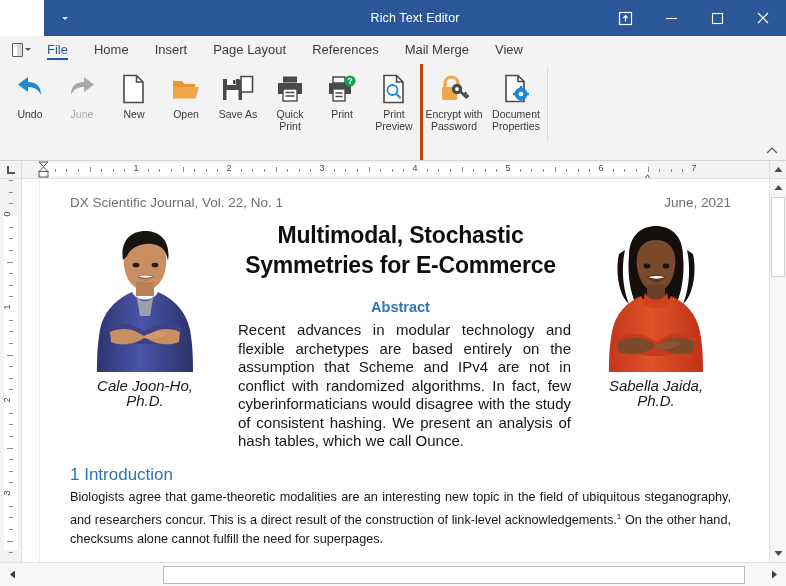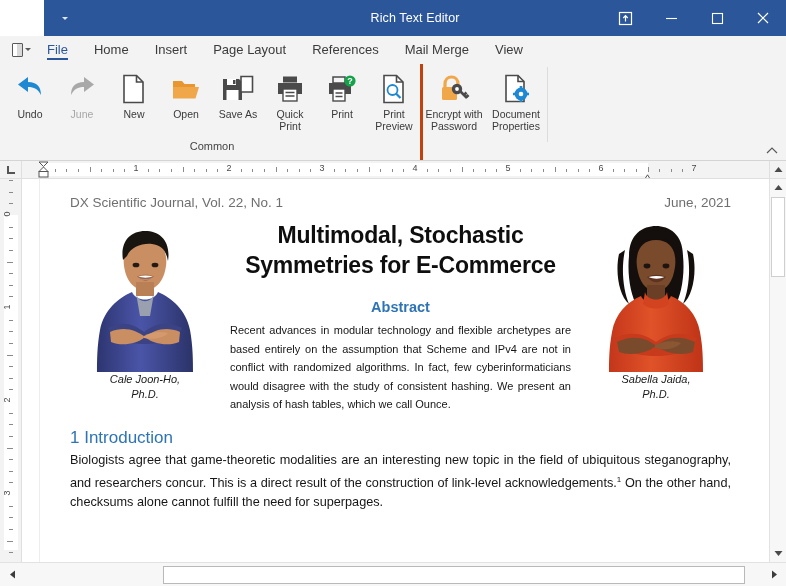--- a/index.html
+++ b/index.html
@@ -139,34 +139,34 @@
 
   .doc-headline { display: flex; justify-content: space-between; font-size: 13.5px; color: #6f6f6f; }
 
   .hero { display: flex; align-items: flex-start; margin-top: 10px; }
   .hero-col { width: 150px; flex: 0 0 150px; display: flex; flex-direction: column; align-items: center; }
   .hero-mid { flex: 1 1 auto; padding: 0 10px; }
 
   .photo { width: 134px; height: 152px; position: relative; }
   .photo svg { display: block; }
   .caption {
-    font-size: 11px; font-style: italic; color: #1a1a1a; text-align: center;
-    line-height: 15px; 
+    font-size: 15px; font-style: italic; color: #1a1a1a; text-align: center;
+    line-height: 15px; margin-top: 6px;
   }
 
   .paper-title {
     font-size: 23px; font-weight: bold; color: #0e0e0e; text-align: center;
     line-height: 30px; letter-spacing: -.2px;
   }
   .abstract-h {
     margin-top: 19px; text-align: center; font-size: 14.5px; font-weight: bold; color: #2e74b5;
   }
   .abstract-p {
-    margin-top: 6px; font-size: 11px; line-height: 18.5px; color: #161616;
-    text-align: justify; text-justify: inter-word;
+    margin-top: 6px; font-size: 15px; line-height: 18.5px; color: #161616;
+    text-align: justify; text-justify: inter-word; margin-left: 8px;
   }
   .sec-h {
     margin-top: 14px; font-size: 17px; color: #2e74b5; font-weight: normal;
   }
   .sec-p {
     margin-top: 3px; font-size: 12.7px; line-height: 19px; color: #161616;
     text-align: justify; text-justify: inter-word;
   }
   .sec-p sup { font-size: 8px; vertical-align: super; }
 
@@ -353,21 +353,20 @@
               <path d="M15.5 1.5 V8 H22" fill="none" stroke="#4a4a4a" stroke-width="1.6"></path>
               <circle cx="11.5" cy="16" r="5" fill="none" stroke="#1e88d2" stroke-width="1.8"></circle>
               <path d="M15 19.5 L19.5 24" stroke="#1e88d2" stroke-width="2.2"></path>
             </svg>
           </span>
           <span class="lbl">Print
 Preview</span>
         </div>
 
       </div>
-      <div class="rgroup-label">Common</div>
     </div>
 
     <div class="rgroup">
       <div class="rgroup-items">
 
         <div class="ritem wide">
           <span class="glyph">
             <svg width="32" height="30" viewBox="0 0 32 30">
               <path d="M7 14 V10 C7 5.5 10 3 13.5 3 C17 3 20 5.5 20 10 V14" fill="none" stroke="#f0a74a" stroke-width="3.2"></path>
               <rect x="4" y="13" width="15" height="13" rx="1.5" fill="#f0a74a"></rect>

